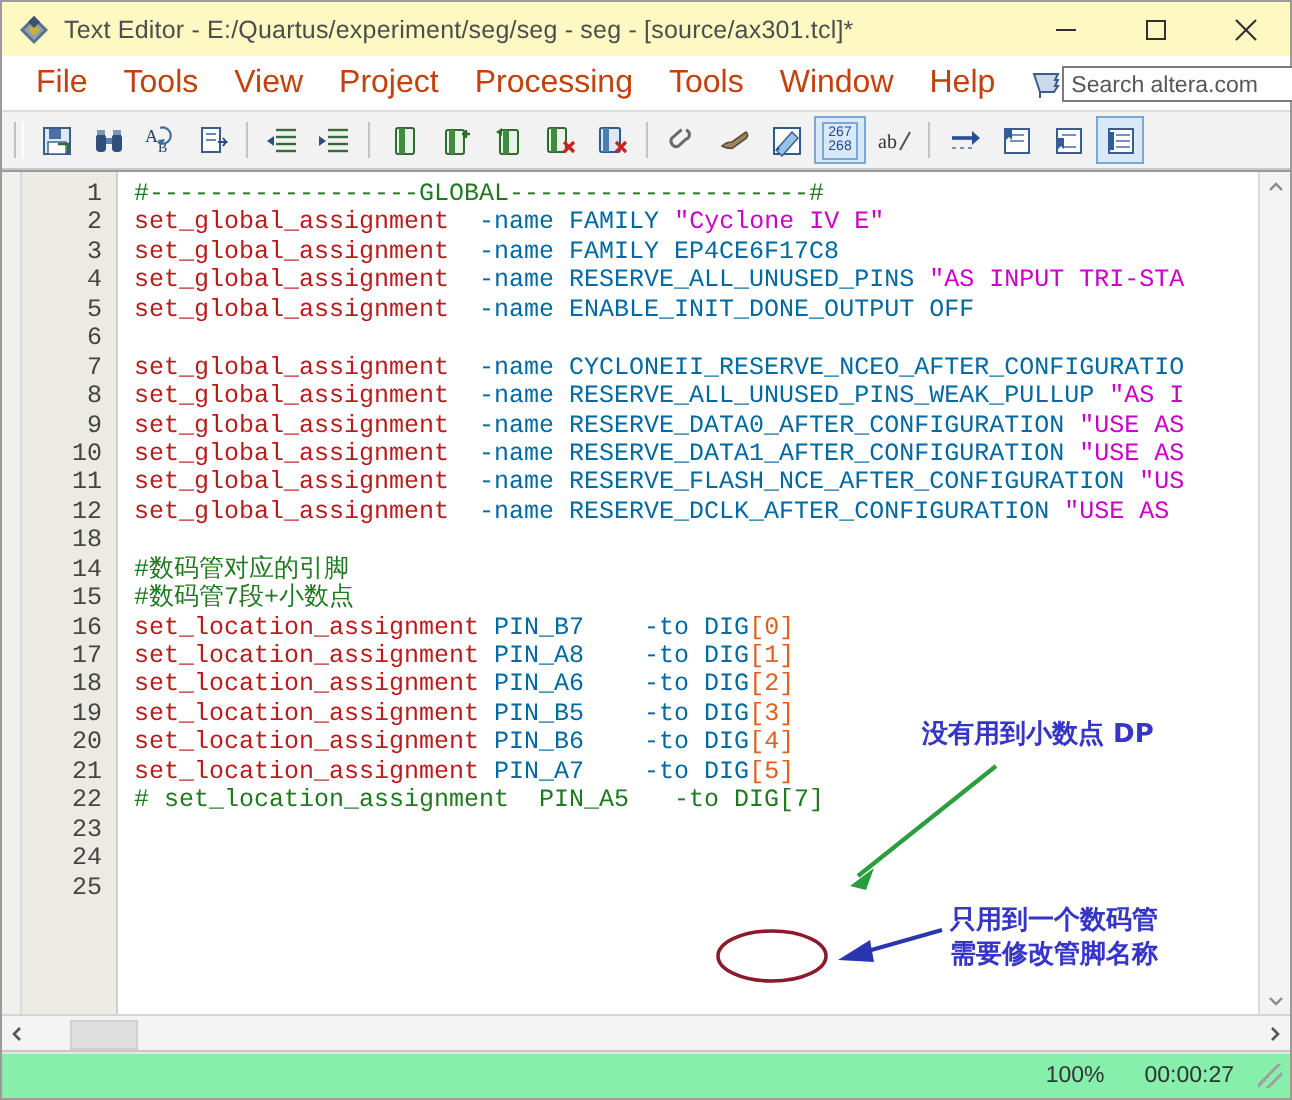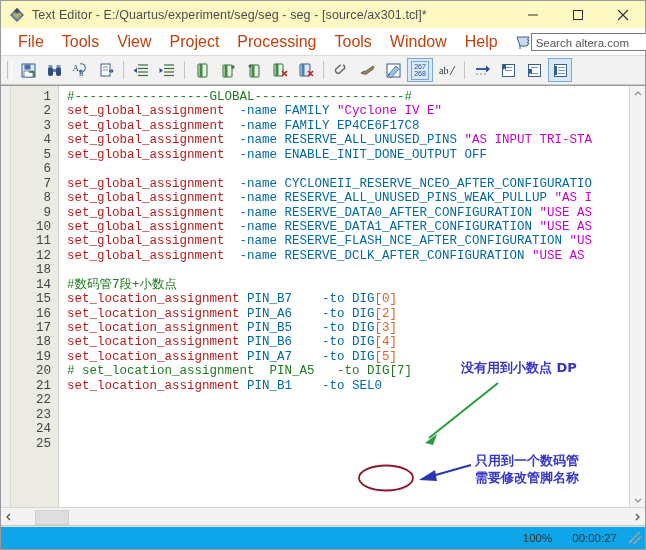--- a/index.html
+++ b/index.html
@@ -268,21 +268,21 @@
     left: 18px; top: 1px;
     width: 32px; height: 13px;
     background: #dedede;
     border: 1px solid #cfcfcf;
   }
 
   
   .statusbar {
     height: 22px;
     flex: 0 0 22px;
-    background: #0ea5e9;
+    background: #86efac;
     display: flex;
     align-items: center;
     justify-content: flex-end;
     font-size: 11.5px;
     color: #333;
     padding-right: 4px;
     border-top: 1px solid #e6e6e6;
   }
   .status-cell { padding: 0 10px; white-space: nowrap; }
   .resize-grip {
@@ -571,28 +571,29 @@
         <div class="code-line"><span class="tok-cmd">set_global_assignment</span><span class="tok-plain">  -name RESERVE_ALL_UNUSED_PINS </span><span class="tok-str">"AS INPUT TRI-STA</span></div>
         <div class="code-line"><span class="tok-cmd">set_global_assignment</span><span class="tok-plain">  -name ENABLE_INIT_DONE_OUTPUT OFF</span></div>
         <div class="code-line">&nbsp;</div>
         <div class="code-line"><span class="tok-cmd">set_global_assignment</span><span class="tok-plain">  -name CYCLONEII_RESERVE_NCEO_AFTER_CONFIGURATIO</span></div>
         <div class="code-line"><span class="tok-cmd">set_global_assignment</span><span class="tok-plain">  -name RESERVE_ALL_UNUSED_PINS_WEAK_PULLUP </span><span class="tok-str">"AS I</span></div>
         <div class="code-line"><span class="tok-cmd">set_global_assignment</span><span class="tok-plain">  -name RESERVE_DATA0_AFTER_CONFIGURATION </span><span class="tok-str">"USE AS</span></div>
         <div class="code-line"><span class="tok-cmd">set_global_assignment</span><span class="tok-plain">  -name RESERVE_DATA1_AFTER_CONFIGURATION </span><span class="tok-str">"USE AS</span></div>
         <div class="code-line"><span class="tok-cmd">set_global_assignment</span><span class="tok-plain">  -name RESERVE_FLASH_NCE_AFTER_CONFIGURATION </span><span class="tok-str">"US</span></div>
         <div class="code-line"><span class="tok-cmd">set_global_assignment</span><span class="tok-plain">  -name RESERVE_DCLK_AFTER_CONFIGURATION </span><span class="tok-str">"USE AS</span></div>
         <div class="code-line">&nbsp;</div>
+        <div class="code-line"><span class="tok-cmt">#数码管对应的引脚</span></div>
         <div class="code-line"><span class="tok-cmt">#数码管7段+小数点</span></div>
         <div class="code-line"><span class="tok-cmd">set_location_assignment</span><span class="tok-plain"> PIN_B7    -to DIG</span><span class="tok-idx">[0]</span></div>
+        <div class="code-line"><span class="tok-cmd">set_location_assignment</span><span class="tok-plain"> PIN_A8    -to DIG</span><span class="tok-idx">[1]</span></div>
         <div class="code-line"><span class="tok-cmd">set_location_assignment</span><span class="tok-plain"> PIN_A6    -to DIG</span><span class="tok-idx">[2]</span></div>
         <div class="code-line"><span class="tok-cmd">set_location_assignment</span><span class="tok-plain"> PIN_B5    -to DIG</span><span class="tok-idx">[3]</span></div>
         <div class="code-line"><span class="tok-cmd">set_location_assignment</span><span class="tok-plain"> PIN_B6    -to DIG</span><span class="tok-idx">[4]</span></div>
         <div class="code-line"><span class="tok-cmd">set_location_assignment</span><span class="tok-plain"> PIN_A7    -to DIG</span><span class="tok-idx">[5]</span></div>
         <div class="code-line"><span class="tok-cmt"># set_location_assignment  PIN_A5   -to DIG[7]</span></div>
-        <div class="code-line"><span class="tok-cmd">set_location_assignment</span><span class="tok-plain"> PIN_B1    -to SEL0</span></div>
       </div>
     <div class="vscroll">
       <div class="vs-arrow">
         <svg width="8" height="8" viewBox="0 0 8 8">
             <polyline points="1,5 4,2 7,5" fill="none" stroke="#8a8a8a" stroke-width="1.2"></polyline>
           </svg>
       </div>
       <div class="vs-track"></div>
       <div class="vs-arrow">
         <svg width="8" height="8" viewBox="0 0 8 8">

